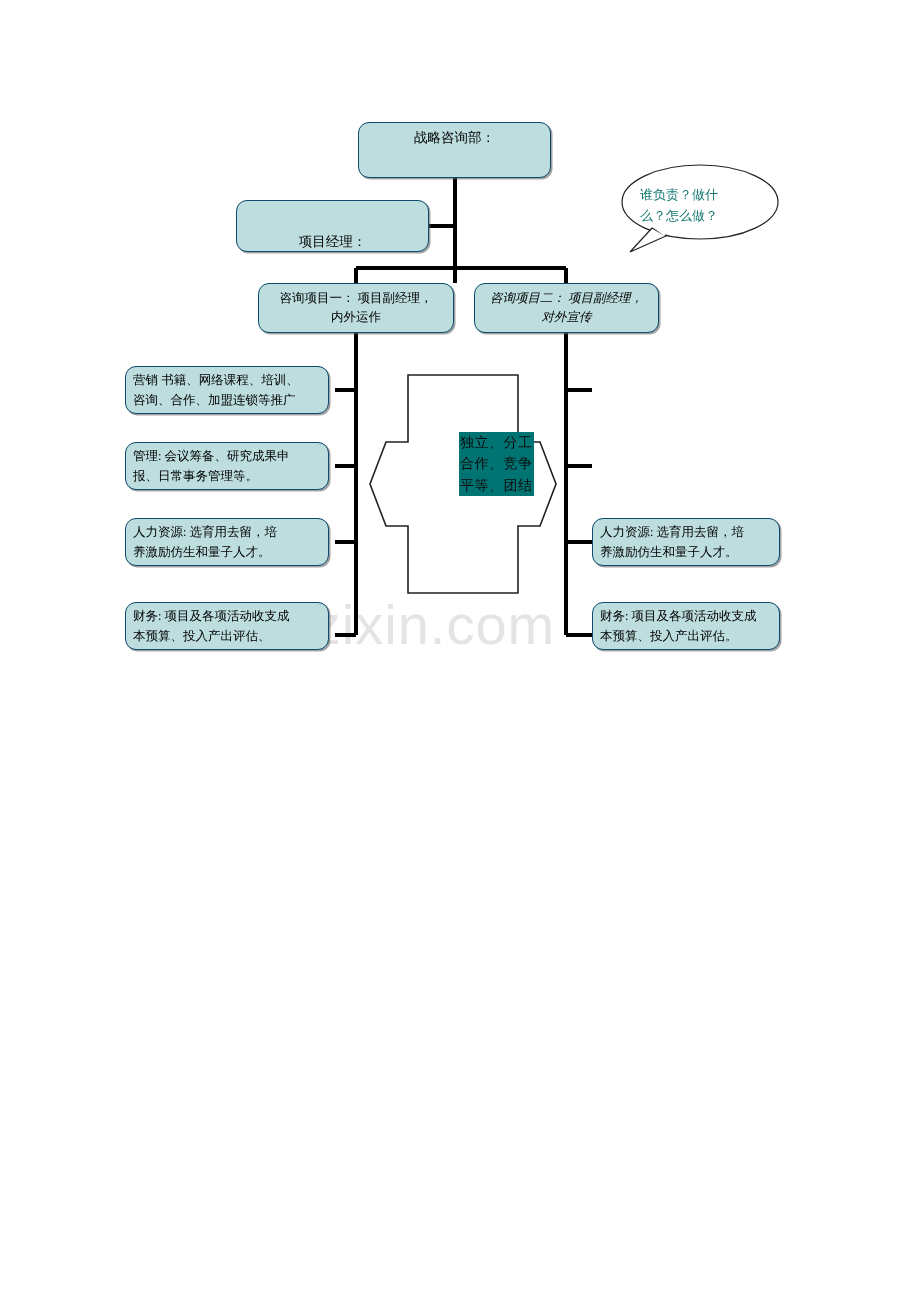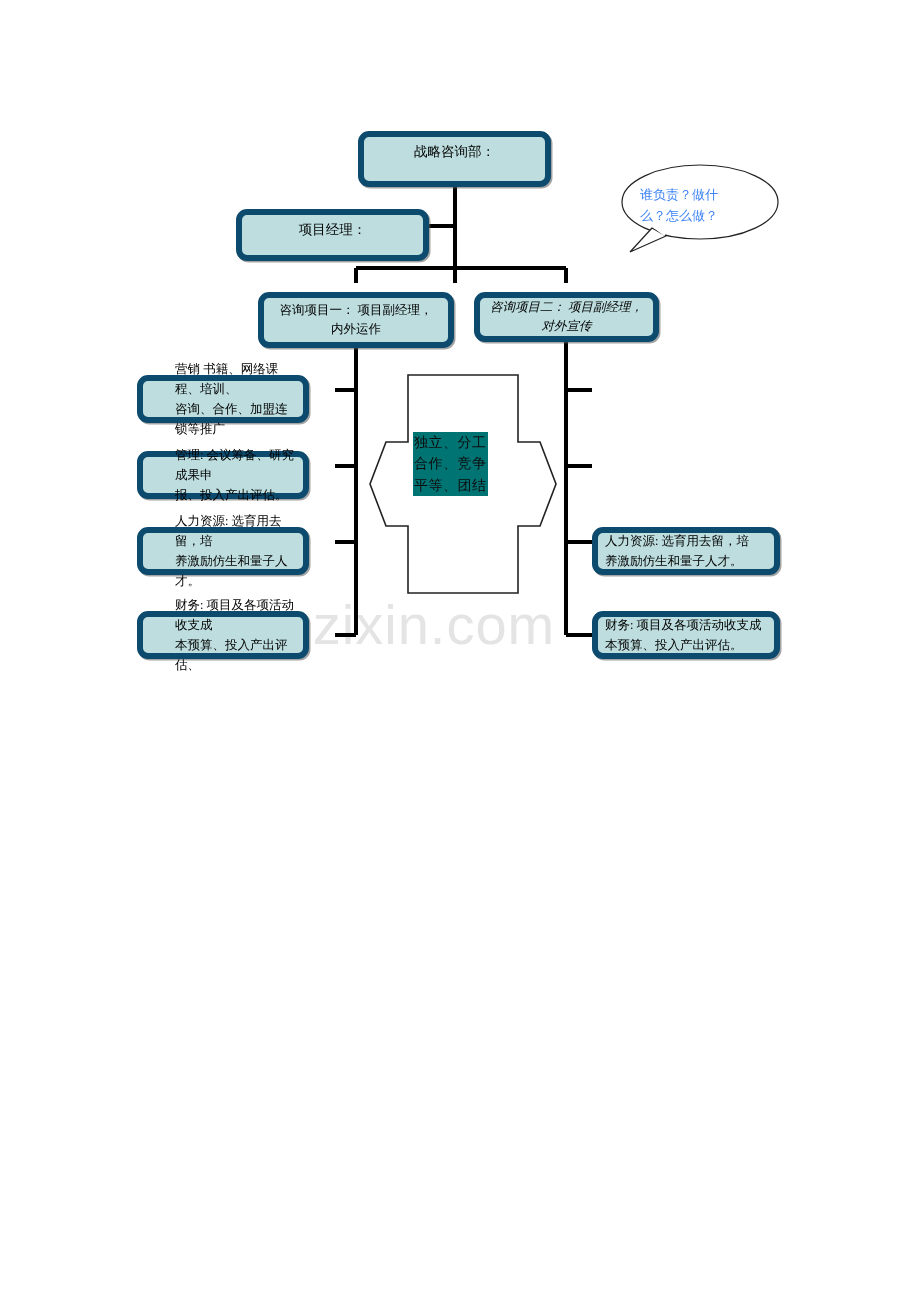--- a/index.html
+++ b/index.html
@@ -36,30 +36,29 @@
     user-select: none;
     white-space: nowrap;
     z-index: 1;
   }
 
   
   .rbox {
     position: absolute;
     box-sizing: border-box;
     background: #bdddde;
-    border: 6px solid #0c4a6e;
+    border: 1px solid #0c4a6e;
     border-radius: 11px;
     display: flex;
     align-items: center;
     justify-content: center;
     text-align: center;
     color: #000000;
     z-index: 4;
     box-shadow: 1.5px 1.5px 0 rgba(90,90,90,0.55);
-    margin-top: 9px;
   }
   .rbox .txt {
     display: block;
     width: 100%;
     padding: 0 4px;
     box-sizing: border-box;
     white-space: pre-line;
   }
 
   
@@ -69,48 +68,48 @@
     font-size: 13.5px;
     align-items: flex-start;
     justify-content: flex-start;
   }
   #box-strategy .txt { text-align: center; padding-top: 6px; }
 
   #box-pm {
     left: 236px; top: 200px;
     width: 193px; height: 52px;
     font-size: 13.5px;
-    align-items: flex-start;
+    align-items: flex-end;
   }
   #box-pm .txt { text-align: center; padding-top: 6px; }
 
   
   #box-proj1 {
     left: 258px; top: 283px;
-    width: 196px; height: 56px;
+    width: 196px; height: 50px;
     font-size: 12.5px;
     line-height: 1.55;
   }
   #box-proj2 {
     left: 474px; top: 283px;
     width: 185px; height: 50px;
     font-size: 12.5px;
     line-height: 1.55;
     font-style: italic;
   }
 
   
   .leaf {
     font-size: 12.5px;
     line-height: 1.6;
     height: 48px;
   }
   .leaf .txt { text-align: left; padding: 0 7px; }
 
-  .left-leaf  { left: 137px; width: 172px; padding-left: 25px; }
+  .left-leaf  { left: 125px; width: 204px; }
   .right-leaf { left: 592px; width: 188px; }
 
   #box-l1 { top: 366px; }
   #box-l2 { top: 442px; }
   #box-l3 { top: 518px; }
   #box-l4 { top: 602px; }
 
   #box-r1 { top: 366px; }
   #box-r2 { top: 442px; }
   #box-r3 { top: 518px; }
@@ -145,40 +144,41 @@
     color: #111111;
     text-align: left;
   }
   #center-text .hl {
     display: block;
     background: #007373;
     color: #0c0c0c;
     padding: 0 1px;
     width: max-content;
     letter-spacing: 0.5px;
+    margin-left: 46px;
   }
 
   
   #bubble {
     position: absolute;
     left: 612px;
     top: 162px;
     width: 175px;
     height: 92px;
     z-index: 4;
   }
   #bubble-text {
     position: absolute;
     left: 640px;
     top: 184px;
     width: 124px;
     z-index: 5;
     font-size: 13px;
     line-height: 1.65;
-    color: #3b82f6;
+    color: #0f766e;
     text-align: left;
     white-space: pre-line;
   }
 </style>
 </head>
 <body>
 
 <div id="page">
 
   <div class="watermark">www.zixin.com</div>
@@ -259,21 +259,21 @@
     <span class="txt">咨询项目二： 项目副经理，
 对外宣传</span>
   </div>
 
   <div class="rbox leaf left-leaf" id="box-l1">
     <span class="txt">营销 书籍、网络课程、培训、
 咨询、合作、加盟连锁等推广</span>
   </div>
   <div class="rbox leaf left-leaf" id="box-l2">
     <span class="txt">管理: 会议筹备、研究成果申
-报、投入产出评估。</span>
+报、日常事务管理等。</span>
   </div>
   <div class="rbox leaf left-leaf" id="box-l3">
     <span class="txt">人力资源: 选育用去留，培
 养激励仿生和量子人才。</span>
   </div>
   <div class="rbox leaf left-leaf" id="box-l4">
     <span class="txt">财务: 项目及各项活动收支成
 本预算、投入产出评估、</span>
   </div>
 

